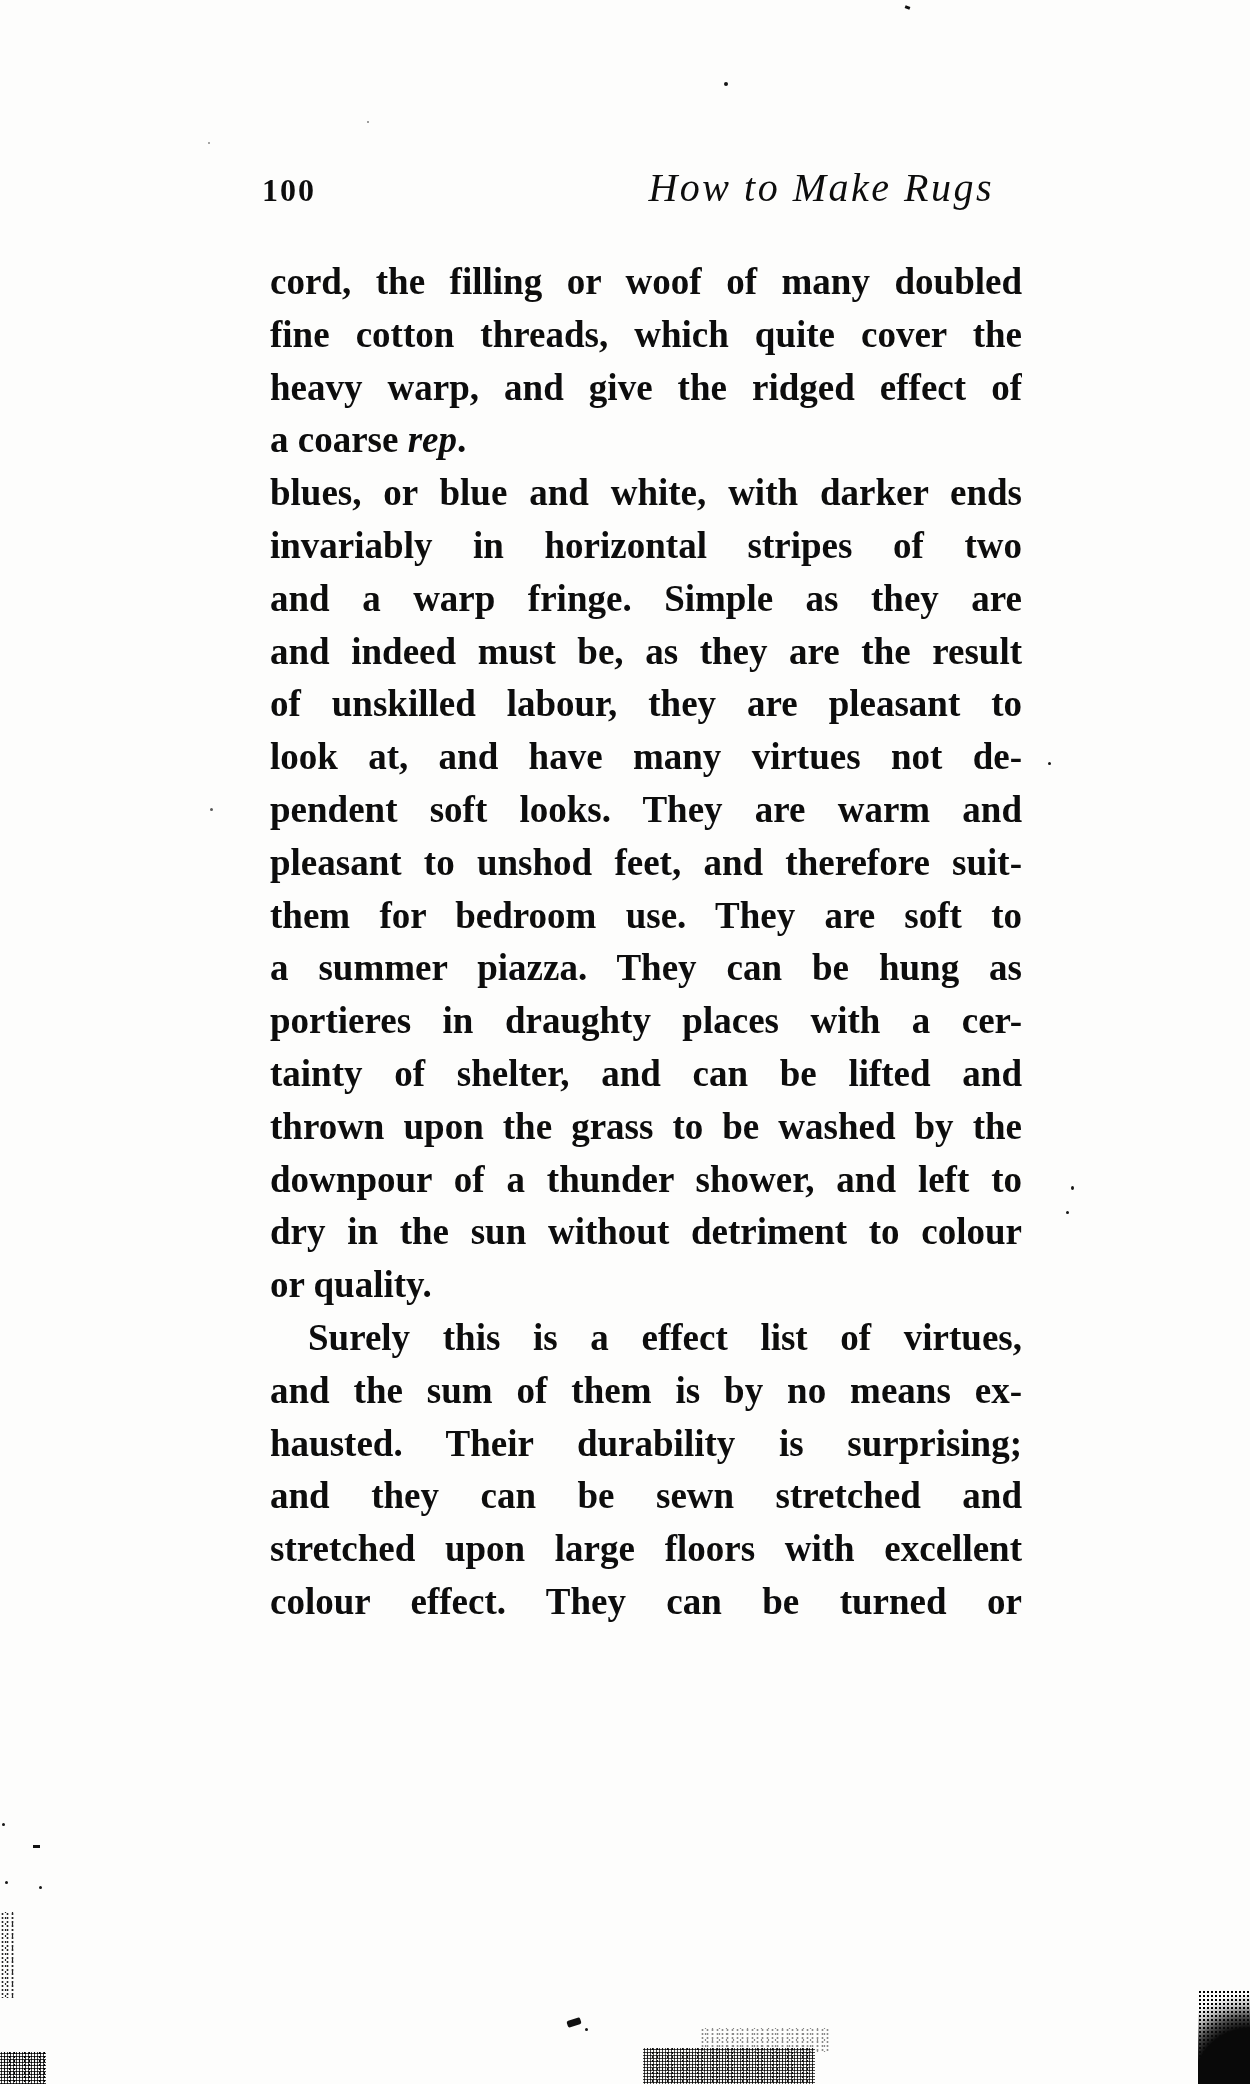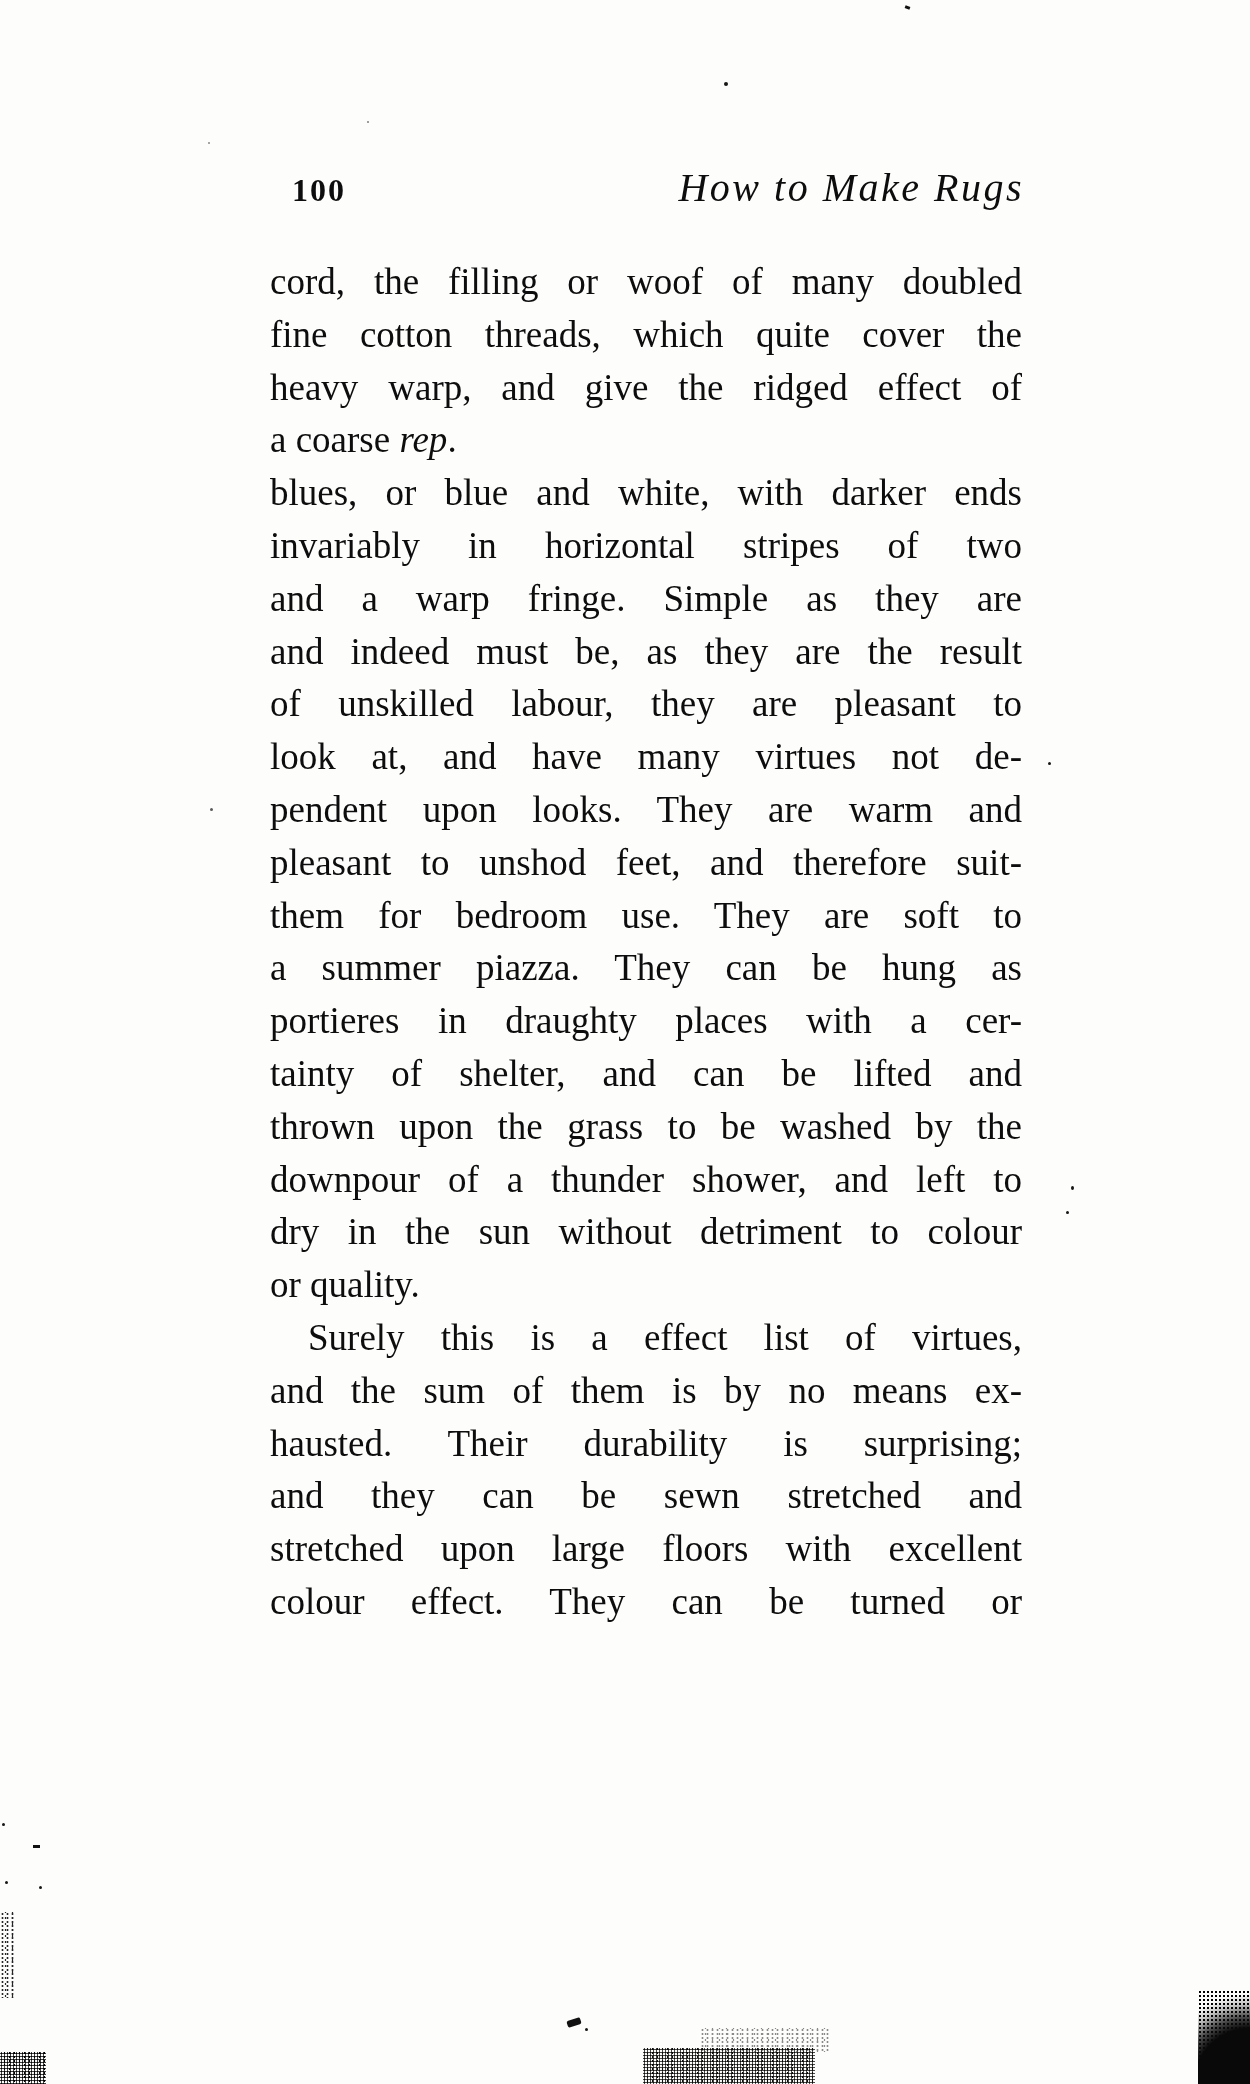--- a/index.html
+++ b/index.html
@@ -11,21 +11,21 @@
     overflow: hidden;
   }
   .page {
     position: relative;
     width: 1250px; height: 2084px;
     background: #fdfdfc;
   }
   
   .header-row {
     position: absolute;
-    left: 270px; top: 166px; width: 752px; height: 46px; margin-left: 30px;
+    left: 270px; top: 166px; width: 752px; height: 46px;
   }
   .pagenum {
     position: absolute; left: -8px; top: 8px;
     font-size: 32px; font-weight: 700; letter-spacing: 2px;
     line-height: 32px;
   }
   .runtitle {
     position: absolute; left: 0; right: 28px; top: 0;
     text-align: right;
     font-style: italic; font-size: 40px; letter-spacing: 2.5px;
@@ -34,20 +34,21 @@
   
   .text-block {
     position: absolute;
     left: 270px; top: 256px; width: 752px;
   }
   .line {
     height: 52.8px; line-height: 52.8px;
     font-size: 37px;
     overflow: hidden;
     white-space: normal;
+    font-weight: bold;
   }
   .line.j { text-align: justify; }
   .line.j::after { content: ""; display: inline-block; width: 100%; height: 0; }
   .line.indent { text-indent: 38px; }
   .it { font-style: italic; }
   
   .speck { position: absolute; background: #161616; border-radius: 50%; }
   .noise {
     position: absolute;
     background-image:
@@ -82,21 +83,21 @@
       <div class="line j"><span>cord, the filling or woof of many doubled</span></div>
       <div class="line j"><span>fine cotton threads, which quite cover the</span></div>
       <div class="line j"><span>heavy warp, and give the ridged effect of</span></div>
       <div class="line"><span>a coarse </span><span class="it">rep</span><span>.</span></div>
       <div class="line j"><span>blues, or blue and white, with darker ends</span></div>
       <div class="line j"><span>invariably in horizontal stripes of two</span></div>
       <div class="line j"><span>and a warp fringe.  Simple as they are</span></div>
       <div class="line j"><span>and indeed must be, as they are the result</span></div>
       <div class="line j"><span>of unskilled labour, they are pleasant to</span></div>
       <div class="line j"><span>look at, and have many virtues not de-</span></div>
-      <div class="line j"><span>pendent upon looks.  They are warm and</span></div>
+      <div class="line j"><span>pendent soft looks.  They are warm and</span></div>
       <div class="line j"><span>pleasant to unshod feet, and therefore suit-</span></div>
       <div class="line j"><span>them for bedroom use.  They are soft to</span></div>
       <div class="line j"><span>a summer piazza.  They can be hung as</span></div>
       <div class="line j"><span>portieres in draughty places with a cer-</span></div>
       <div class="line j"><span>tainty of shelter, and can be lifted and</span></div>
       <div class="line j"><span>thrown upon the grass to be washed by the</span></div>
       <div class="line j"><span>downpour of a thunder shower, and left to</span></div>
       <div class="line j"><span>dry in the sun without detriment to colour</span></div>
       <div class="line"><span>or quality.</span></div>
       <div class="line j indent"><span>Surely this is a effect list of virtues,</span></div>

